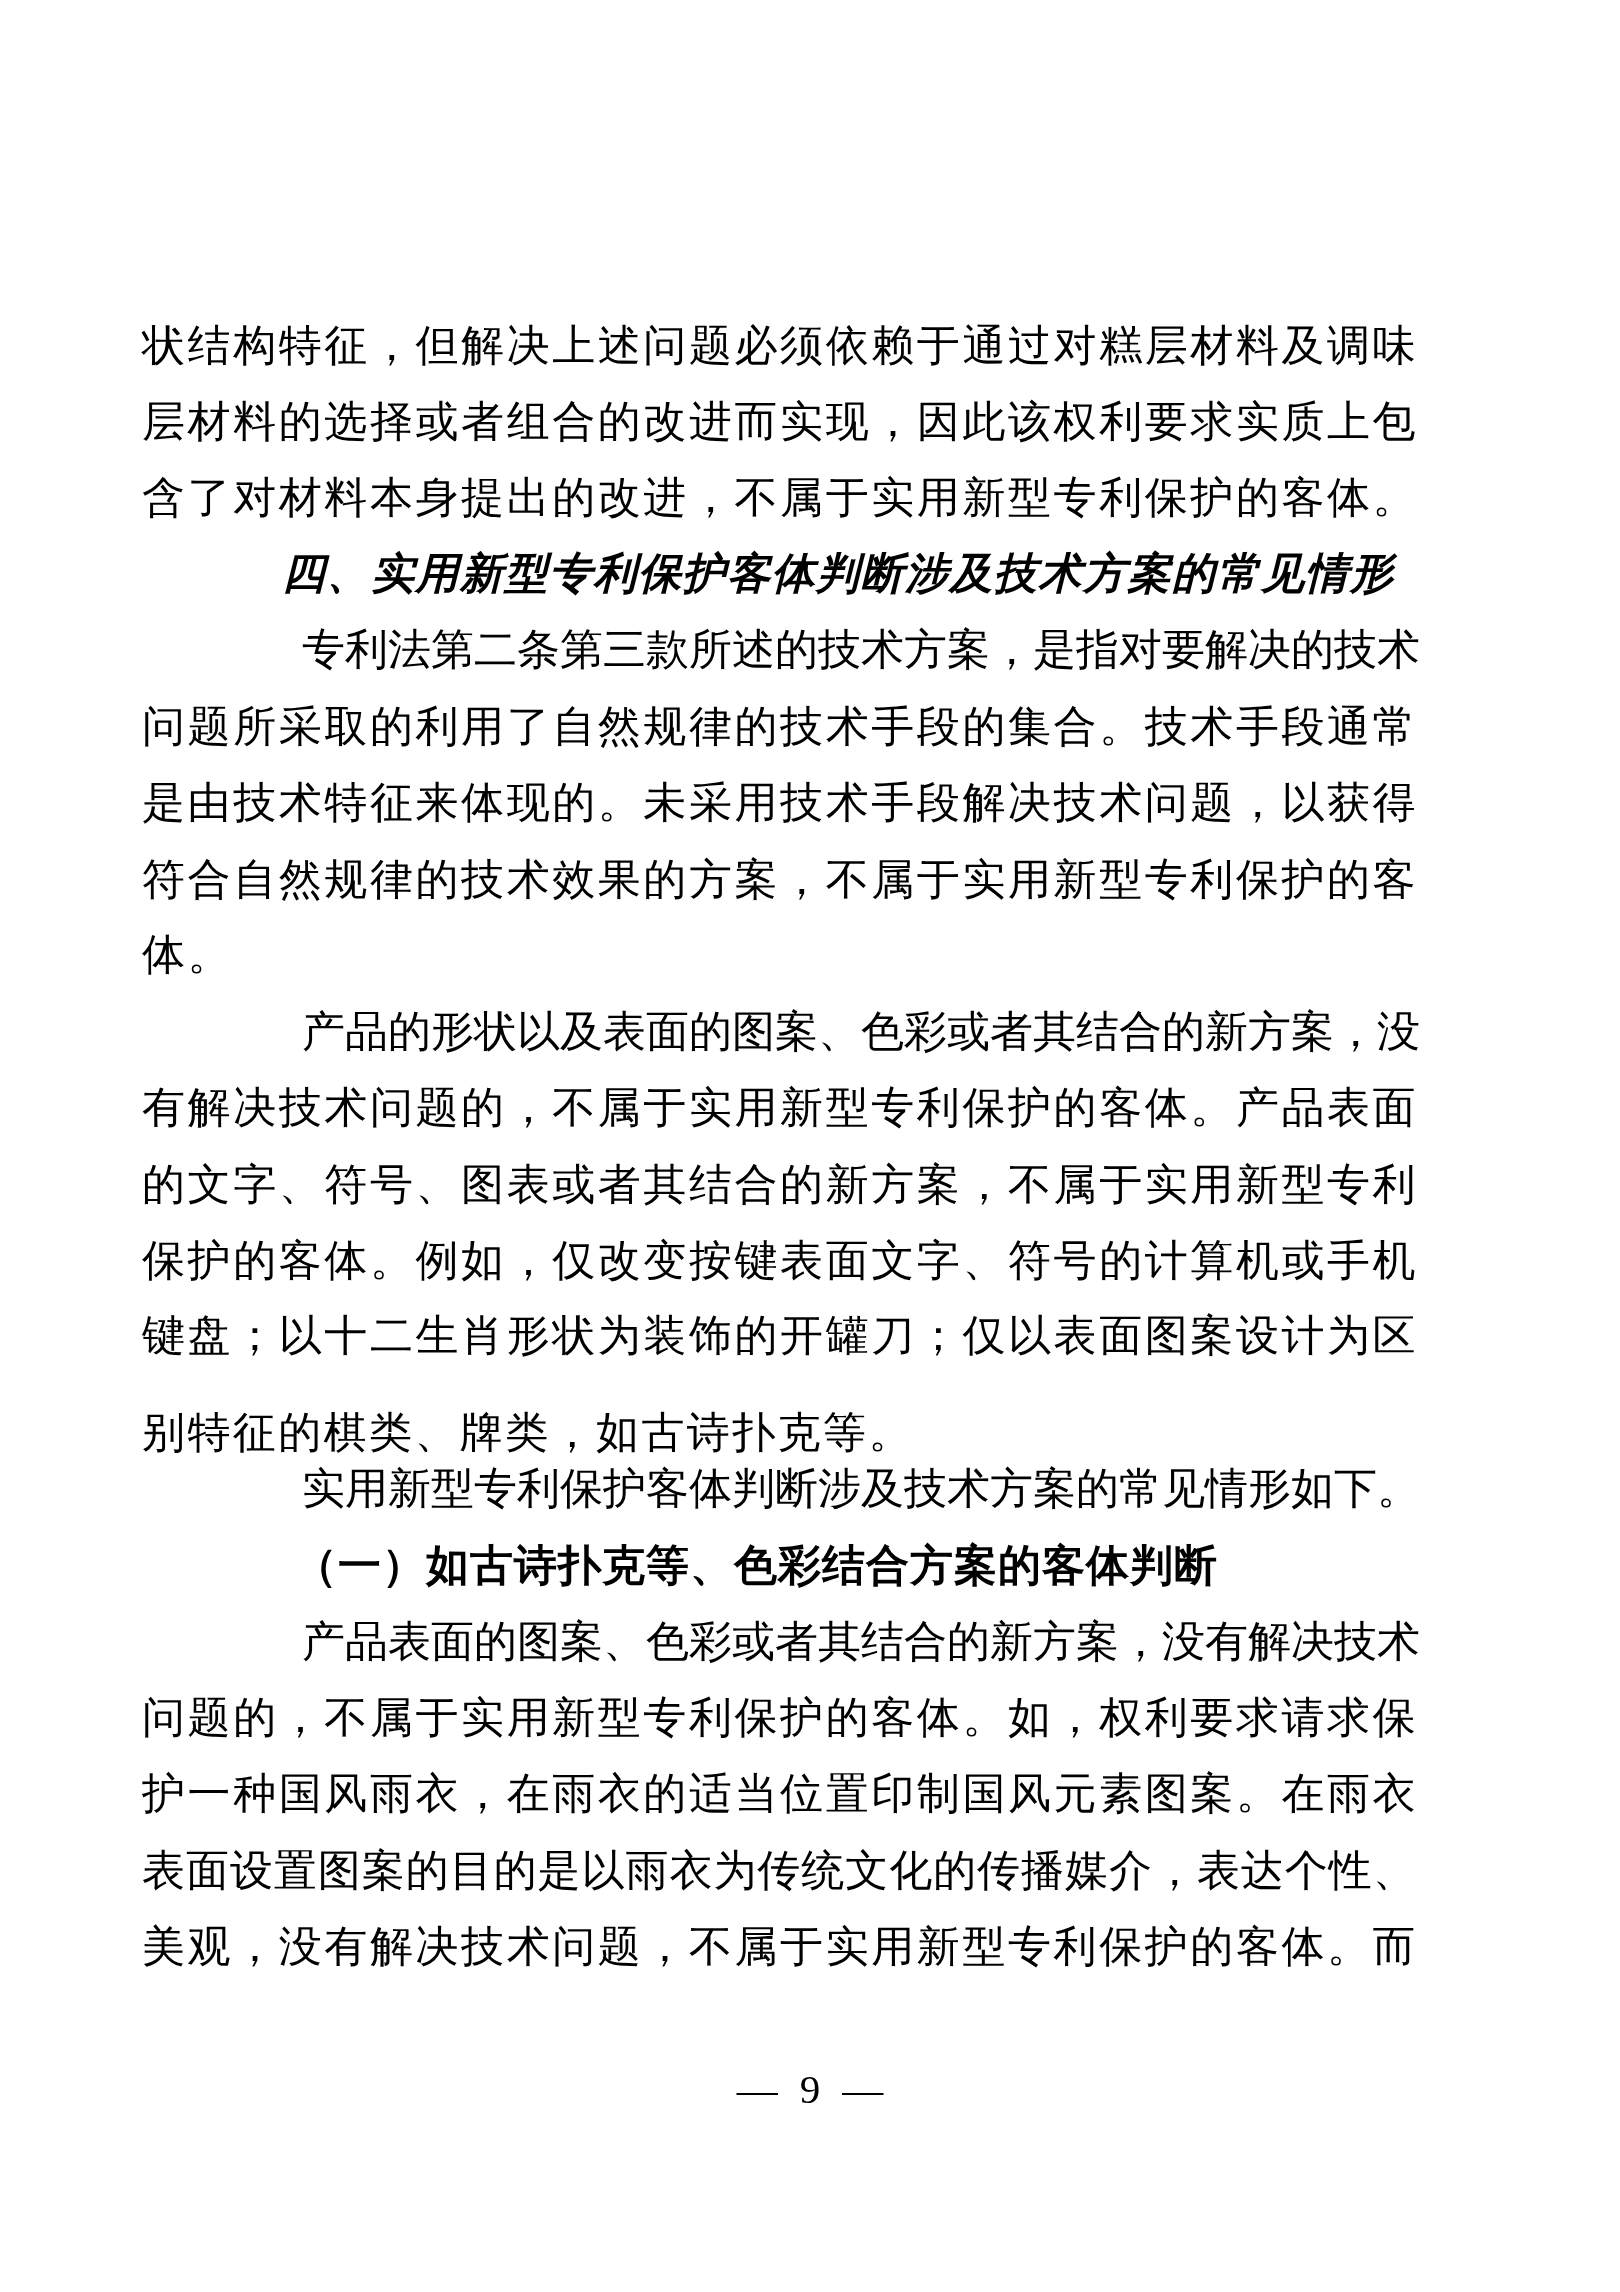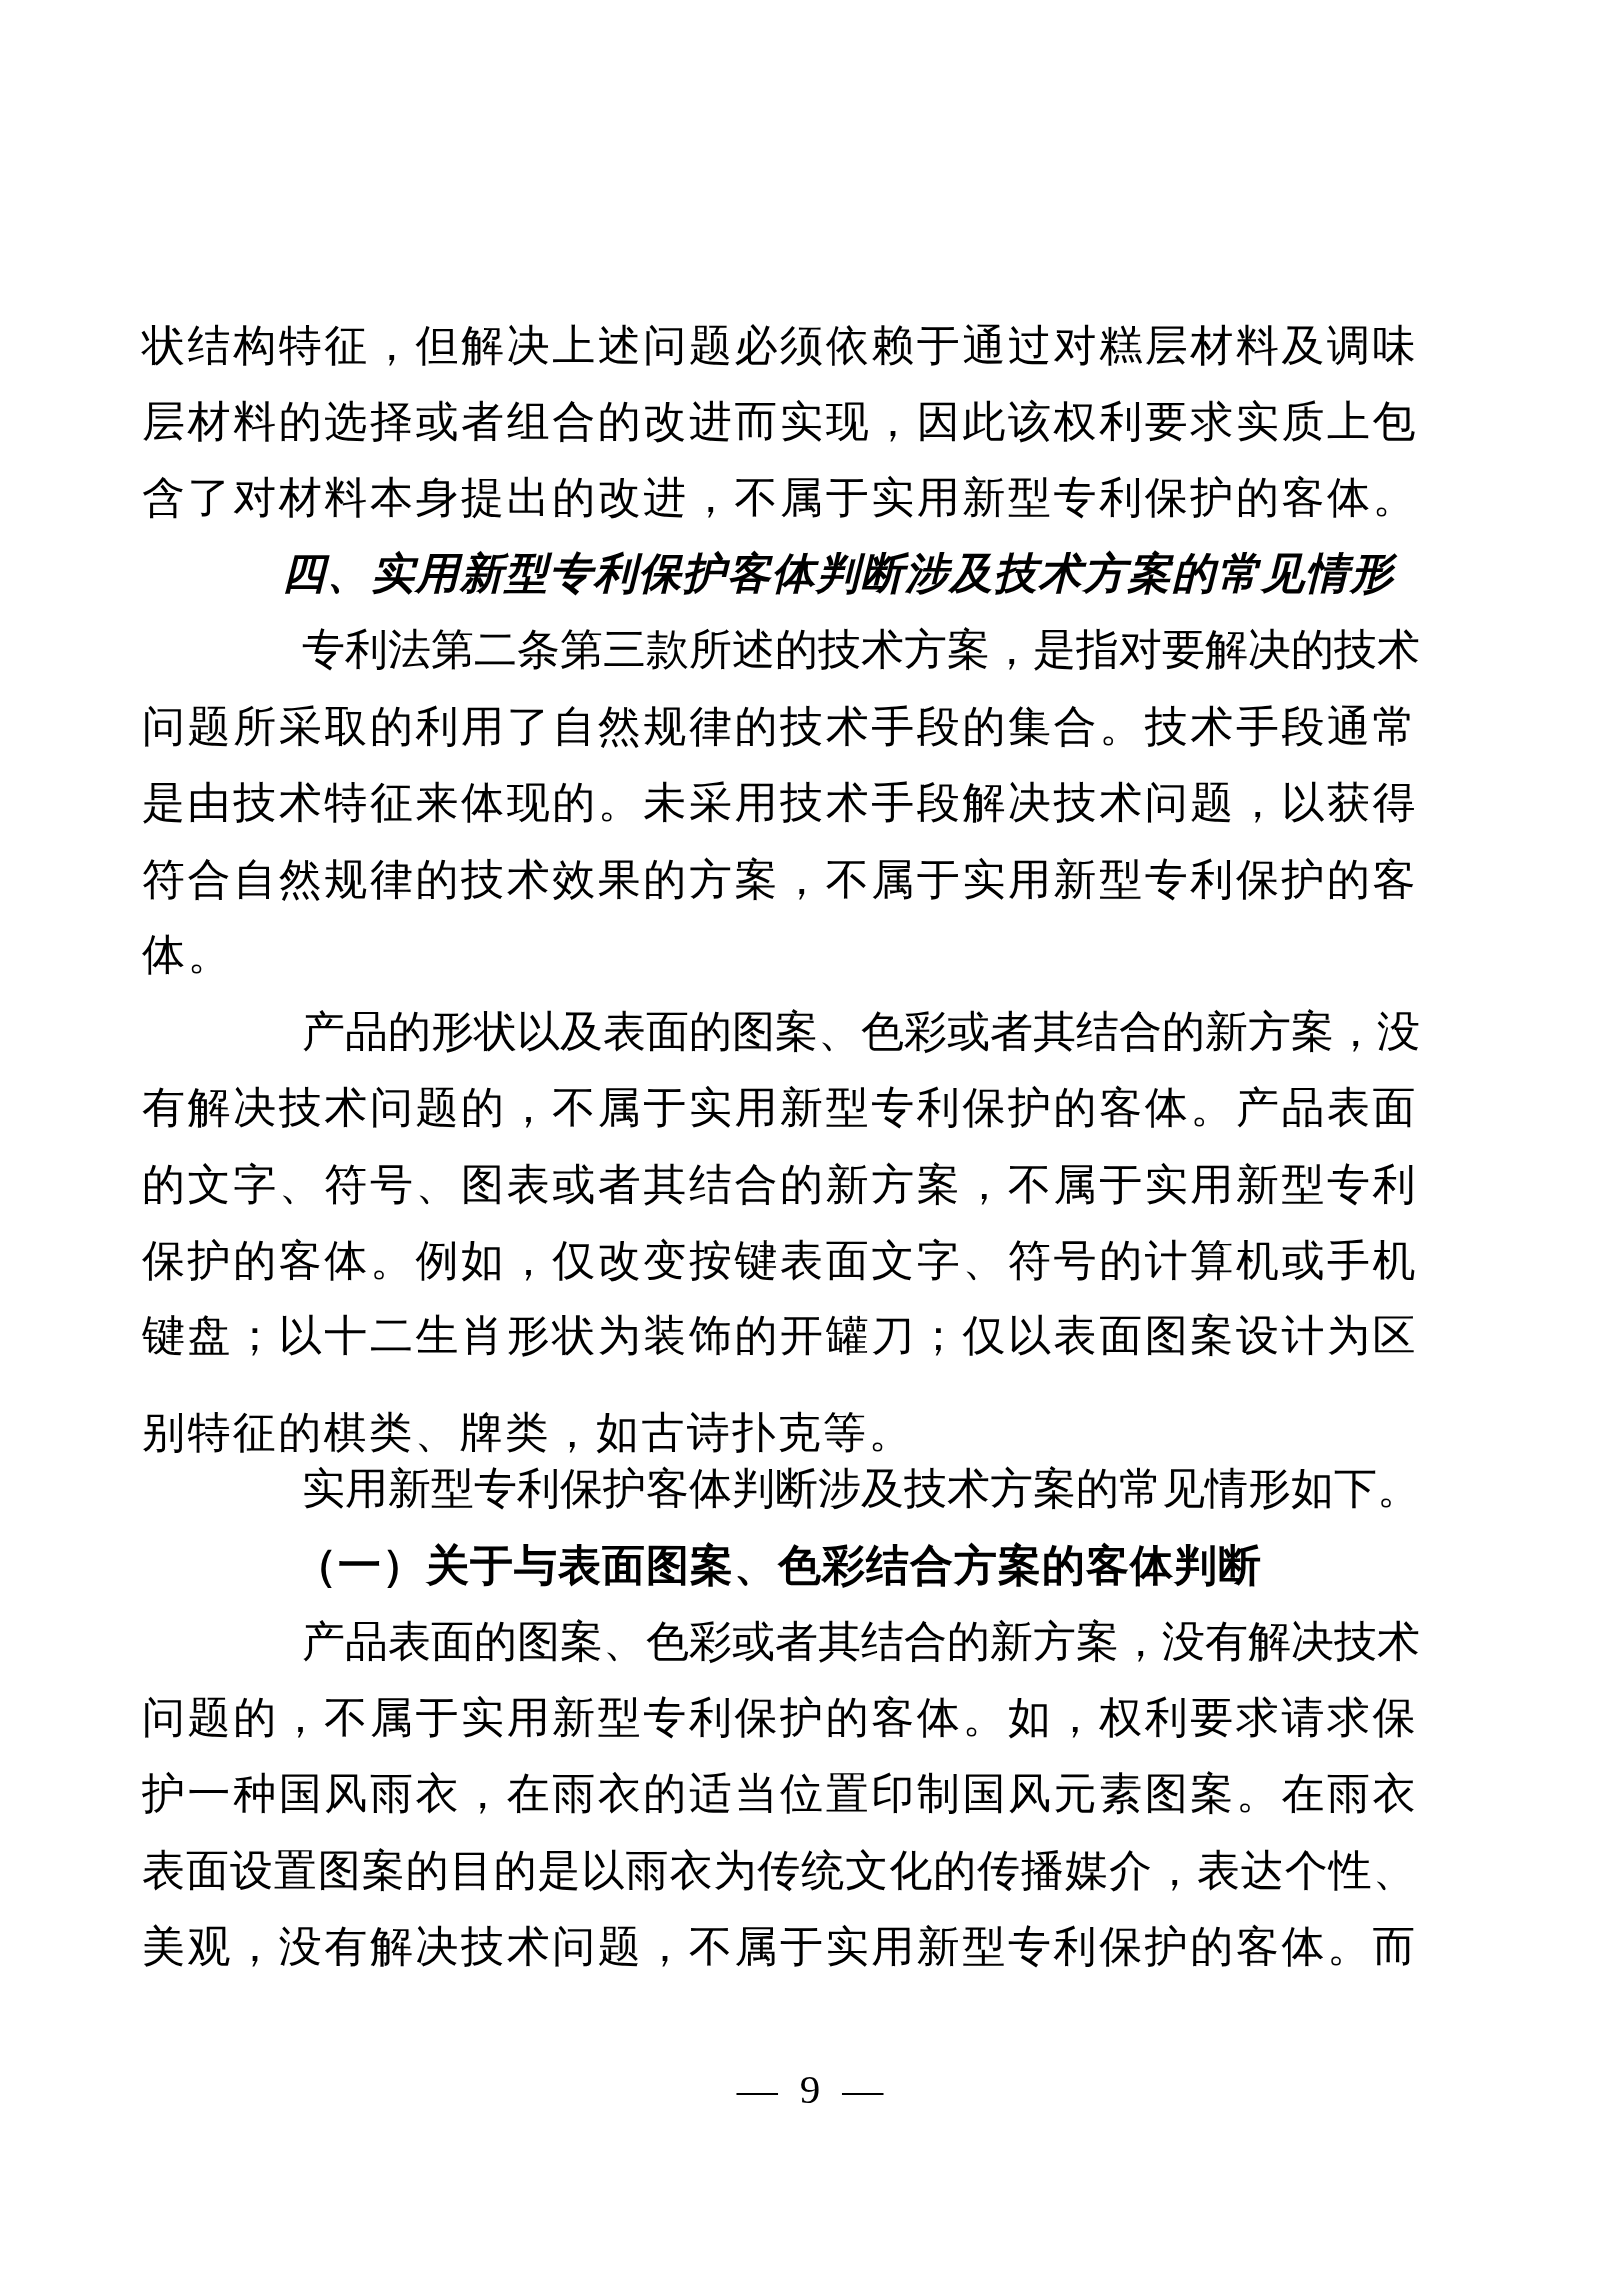--- a/index.html
+++ b/index.html
@@ -456,21 +456,21 @@
         <span>案</span>
         <span>的</span>
         <span>常</span>
         <span>见</span>
         <span>情</span>
         <span>形</span>
         <span>如</span>
         <span>下</span>
         <span>。</span>
       </div>
-      <div class="line h2" style="top: 1540px;">（一）关于与表面图案、色彩结合方案的客体判断</div>
+      <div class="line h2" style="top: 1540px;">（一）如古诗扑克等、色彩结合方案的客体判断</div>
       <div class="line indent" style="top: 1616px;">
         <span>产</span>
         <span>品</span>
         <span>表</span>
         <span>面</span>
         <span>的</span>
         <span>图</span>
         <span>案</span>
         <span>、</span>
         <span>色</span>

